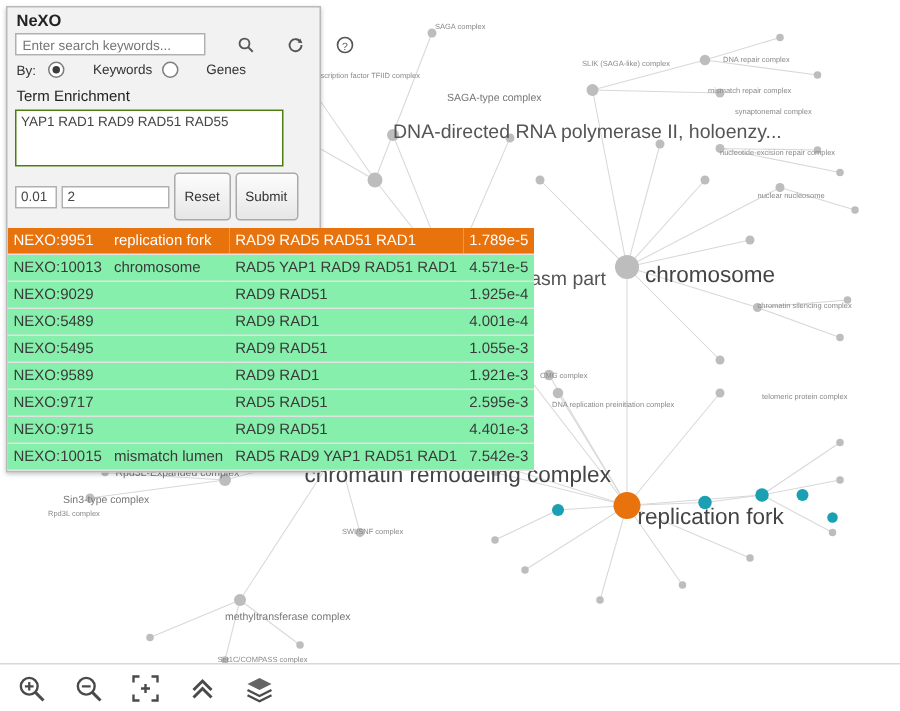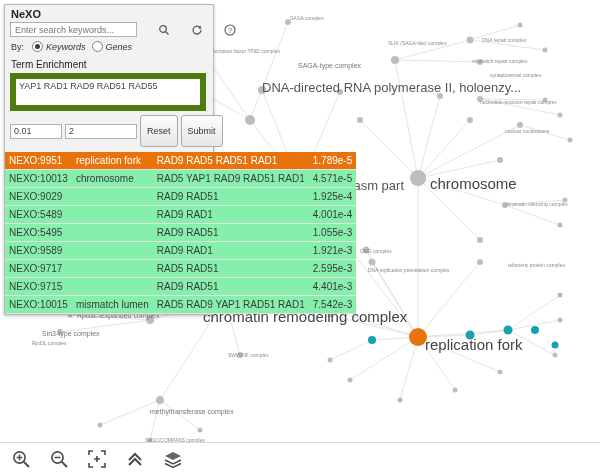--- a/index.html
+++ b/index.html
@@ -86,21 +86,21 @@
   }
   .radio-row {
     display: flex;
     align-items: center;
     padding: 0 6px 5px 6px;
     font-size: 9px;
     color: #333;
     gap: 6px;
   }
   .radio-row .rlabel { margin-right: 2px; }
-  .radio-opt { display: flex; align-items: flex-end; gap: 3px; font-style: italic; }
+  .radio-opt { display: flex; align-items: flex-start; gap: 19px; }
   .radio {
     width: 9px;
     height: 9px;
     border-radius: 50%;
     border: 1px solid #7d7d7d;
     background: #fff;
     display: inline-block;
     position: relative;
   }
   .radio.checked::after {
@@ -113,23 +113,23 @@
   }
 
   .section-label {
     padding: 2px 6px 3px 6px;
     font-size: 10px;
     color: #222;
   }
   #term-textarea {
     display: block;
     margin: 0 5px 4px 5px;
-    width: 196px;
+    width: 179px;
     height: 38px;
-    border: 6px solid #4d7c0f;
+    border: 1px solid #4d7c0f;
     background: #fff;
     font-size: 9px;
     font-family: "Liberation Sans", sans-serif;
     color: #444;
     padding: 2px 3px;
     box-sizing: border-box;
     resize: none;
   }
   .controls-row {
     display: flex;
@@ -139,21 +139,21 @@
   }
   .num-input {
     height: 15px;
     border: 1px solid #b0b0b0;
     background: #fff;
     font-size: 9px;
     padding: 0 3px;
     color: #444;
     box-sizing: border-box;
   }
-  #pvalue-input { width: 52px; }
+  #pvalue-input { width: 28px; }
   #count-input { width: 72px; }
   .sm-btn {
     height: 32px;
     border: 1px solid #aaa;
     border-radius: 3px;
     background: linear-gradient(#fdfdfd, #e6e6e6);
     font-size: 9px;
     padding: 0 6px;
     color: #333;
     cursor: pointer;

